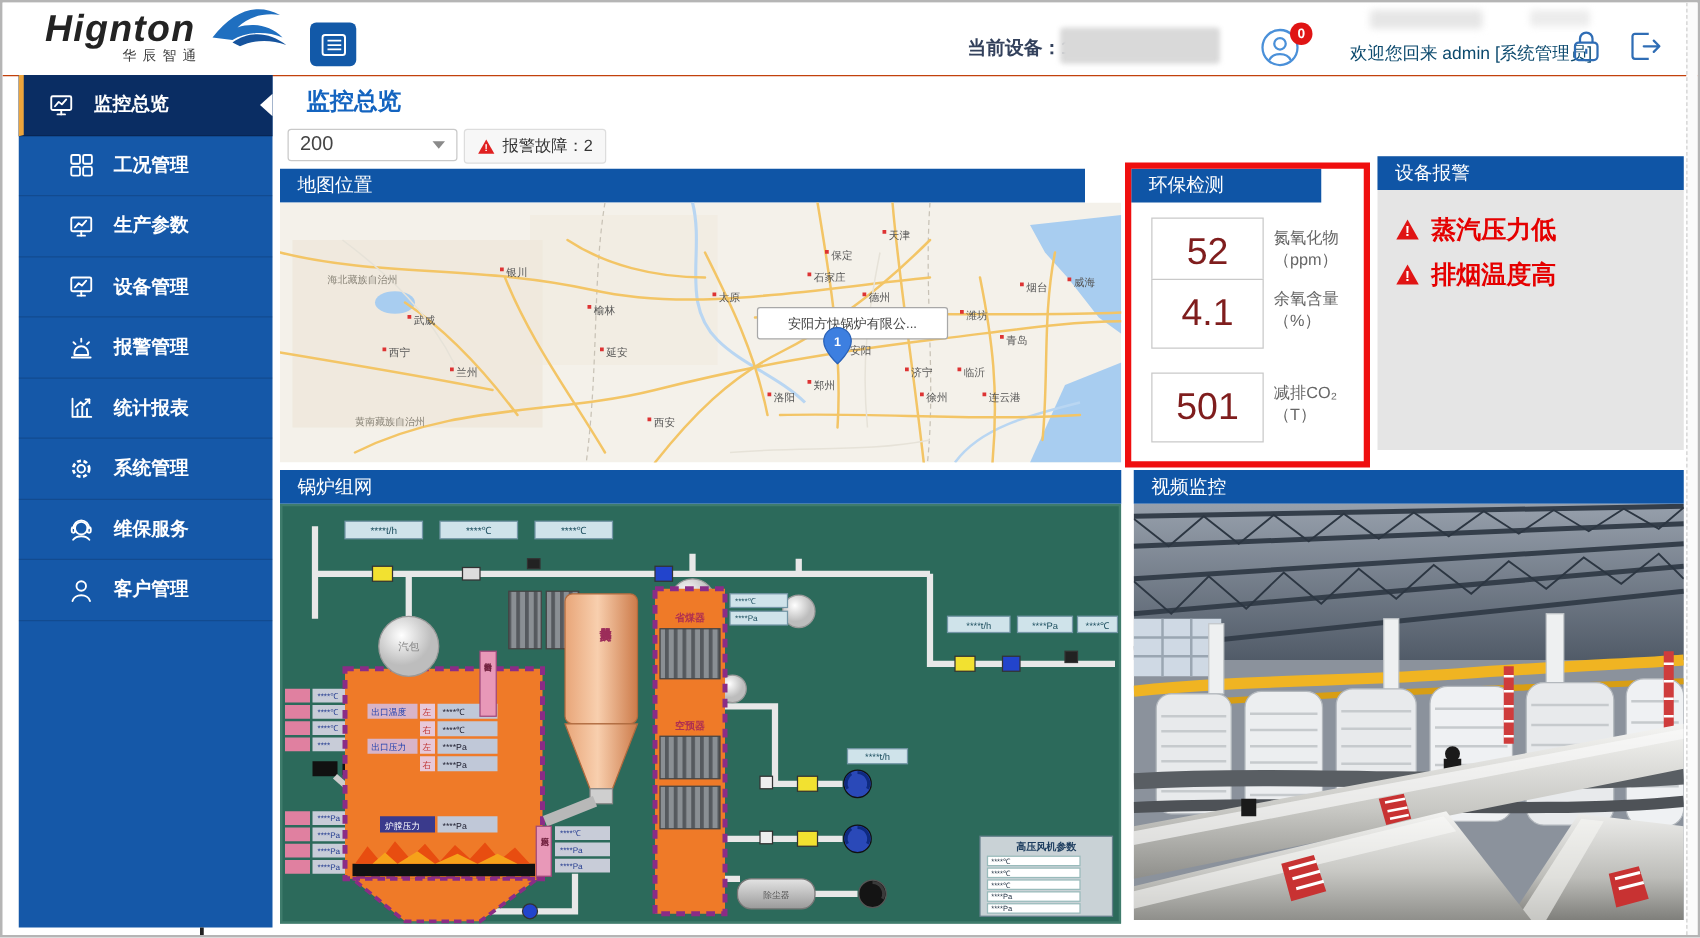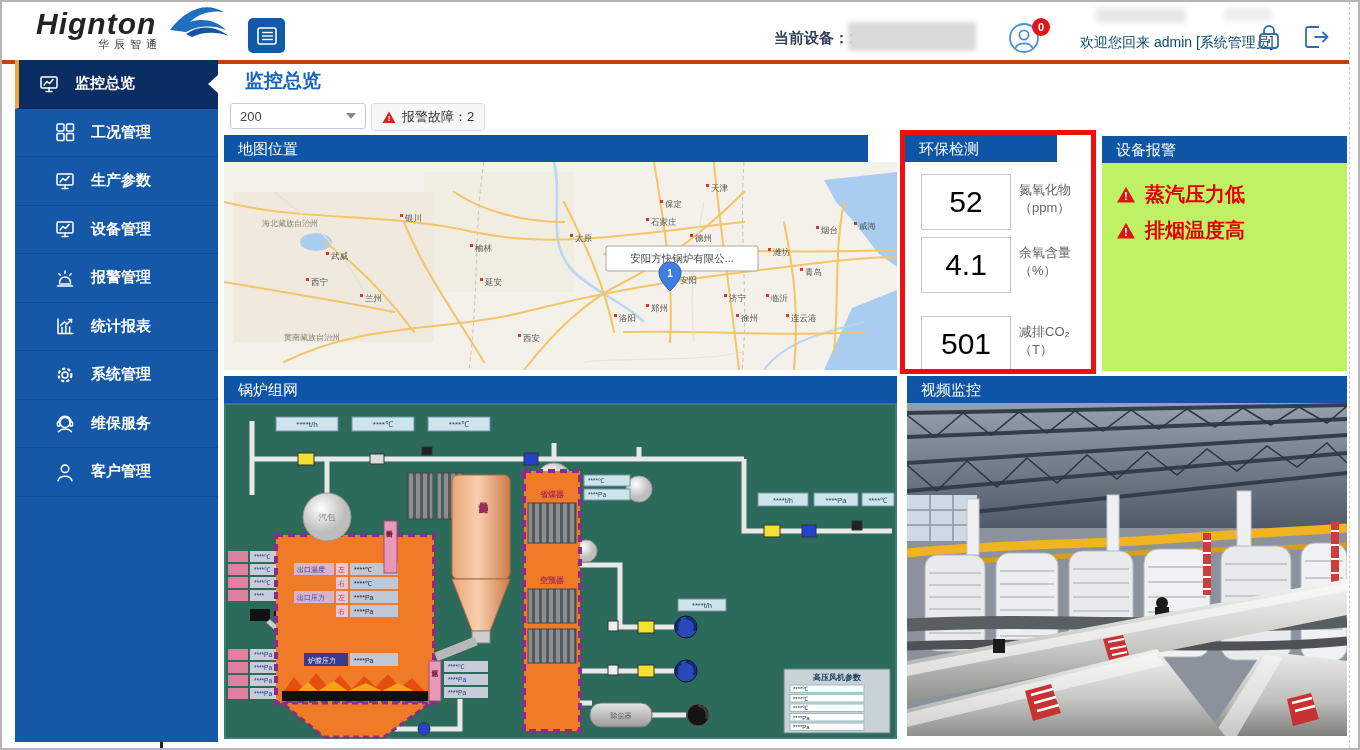--- a/index.html
+++ b/index.html
@@ -1,50 +1,50 @@
 <!DOCTYPE html>
 <html><head>
 <meta charset="utf-8">
 <style>
   html,body{margin:0;padding:0;background:#d8d8d8;font-family:"Liberation Sans",sans-serif;}
   .screen{position:relative;width:1360px;height:750px;background:#fff;border:2px solid #b5b5b5;box-sizing:border-box;overflow:hidden;}
   .abs{position:absolute;}
   
-  .header{left:0;top:0;width:1356px;height:58px;background:#fff;border-bottom:4px solid #c2410c;}
+  .header{left:0;top:0;width:1356px;height:58px;background:#fff;border-bottom:1px solid #c2410c;}
   .brand-wrap{left:34px;top:6px;width:190px;height:50px;}
   .brand{font-size:30px;font-weight:800;font-style:italic;color:#232323;letter-spacing:1px;line-height:32px;}
   .brand-sub{font-size:11px;color:#3a3a3a;letter-spacing:5px;margin-top:-3px;padding-left:62px;}
   .menu-btn{left:246px;top:16px;width:37px;height:35px;background:#1259a8;border-radius:5px;display:flex;align-items:center;justify-content:center;cursor:pointer;}
   .cur-dev{left:772px;top:27px;font-size:15px;font-weight:bold;color:#33415c;}
   .blur1{left:846px;top:20px;width:128px;height:29px;background:#d9d9d9;border-radius:3px;filter:blur(2px);}
   .blur2{left:1094px;top:6px;width:90px;height:15px;background:#e6e6e6;border-radius:3px;filter:blur(3px);}
   .blur3{left:1222px;top:6px;width:48px;height:13px;background:#ececec;border-radius:3px;filter:blur(3px);}
   .user-ico{left:1006px;top:20px;width:32px;height:32px;cursor:pointer;}
   .badge{left:1030px;top:16px;min-width:18px;height:18px;background:#e01414;color:#fff;border-radius:9px;font-size:11px;font-weight:bold;display:flex;align-items:center;justify-content:center;padding:0 3px;box-sizing:border-box;}
   .welcome{left:1078px;top:32px;font-size:14px;color:#0c4a6e;}
   .hicon{top:20px;width:30px;height:30px;cursor:pointer;}
   
   .sidebar{left:13px;top:58px;width:203px;height:682px;background:#1558a8;}
   .side-item{position:relative;height:48.5px;display:flex;align-items:center;gap:15px;padding-left:39px;border-bottom:1px solid rgba(0,0,0,0.14);color:#fff;font-size:15px;font-weight:bold;cursor:pointer;box-sizing:border-box;}
   .side-item.active{background:#0a2d63;border-left:4px solid #eda53c;padding-left:19px;}
   .arrow-notch{position:absolute;right:0;top:50%;transform:translateY(-50%);width:0;height:0;border-top:9px solid transparent;border-bottom:9px solid transparent;border-right:10px solid #ffffff;}
   
   .page-title{left:243px;top:66px;font-size:19px;font-weight:bold;color:#1464c0;}
-  .dev-select{left:228px;top:101px;width:136px;height:26px;background:#fff;border:1px solid #c9c9c9;border-radius:3px;display:flex;align-items:center;justify-content:space-between;padding:0 9px;font-size:13px;color:#444;cursor:pointer;box-sizing:border-box;}
+  .dev-select{left:228px;top:101px;width:136px;height:26px;background:#fff;border:1px solid #c9c9c9;border-radius:3px;display:flex;align-items:center;justify-content:space-between;padding:0 9px;font-size:16px;color:#444;cursor:pointer;box-sizing:border-box;}
   .caret{width:0;height:0;border-left:5px solid transparent;border-right:5px solid transparent;border-top:6px solid #8a8a8a;}
   .fault-badge{left:369px;top:101px;height:26px;background:#f7f7f7;border:1px solid #ddd;border-radius:3px;display:flex;align-items:center;gap:6px;padding:0 10px;font-size:13px;color:#333;cursor:pointer;}
   
   .panel-header{height:27px;background:#0f55a6;color:#fff;font-size:15px;line-height:27px;padding-left:14px;box-sizing:border-box;}
   .map-panel{left:222px;top:133px;width:644px;}
   .env-red{left:898px;top:128px;width:196px;height:244px;border:5px solid #ef0f0f;box-sizing:border-box;pointer-events:none;z-index:5;}
   .env-panel{left:903px;top:133px;width:152px;height:234px;background:#fff;}
   .metric-row{position:absolute;left:16px;width:160px;height:54px;}
-  .metric-box{position:absolute;left:0;top:0;width:88px;height:54px;border:1px solid #c9c9c9;background:#fff;display:flex;align-items:center;justify-content:center;font-size:30px;color:#000000;}
+  .metric-box{position:absolute;left:0;top:0;width:88px;height:54px;border:1px solid #c9c9c9;background:#fff;display:flex;align-items:center;justify-content:center;font-size:30px;color:#7f1d1d;}
   .metric-label{position:absolute;left:98px;top:7px;width:70px;font-size:13px;color:#666;line-height:18px;text-align:left;}
-  .alarm-panel{left:1100px;top:134px;width:245px;height:235px;background:#bef264;}
+  .alarm-panel{left:1100px;top:123px;width:245px;height:235px;background:#e5e5e5;}
   .alarm-row{position:absolute;left:14px;display:flex;align-items:center;gap:9px;font-size:20px;font-weight:bold;color:#e50000;}
   .boiler-panel{left:222px;top:374px;width:673px;}
   .video-panel{left:905px;top:374px;width:440px;}
   .gutter{left:1347px;top:0;width:9px;height:746px;background:#fbfbfb;border-left:1px dashed #cfcfcf;}
   .tick{left:158px;top:740px;width:3px;height:6px;background:#222;}
   svg text{font-family:"Liberation Sans",sans-serif;}
   .vtext{writing-mode:vertical-rl;}
 </style>
 </head>
 <body>
@@ -297,28 +297,28 @@
 
   <div class="abs env-panel">
     <div class="panel-header">环保检测</div>
     <div class="metric-row" style="top:39px;">
       <div class="metric-box">52</div>
       <div class="metric-label">
         <div>氮氧化物</div>
           <div>（ppm）</div>
       </div>
     </div>
-    <div class="metric-row" style="top:102px;padding-left:33px;">
+    <div class="metric-row" style="top:88px;padding-left:33px;">
       <div class="metric-box">4.1</div>
       <div class="metric-label">
         <div>余氧含量</div>
           <div>（%）</div>
       </div>
     </div>
-    <div class="metric-row" style="top:181px;">
+    <div class="metric-row" style="top:163px;">
       <div class="metric-box">501</div>
       <div class="metric-label">
         <div>减排CO₂</div>
           <div>（T）</div>
       </div>
     </div>
   </div>
   <div class="abs env-red"></div>
 
   <div class="abs alarm-panel">

